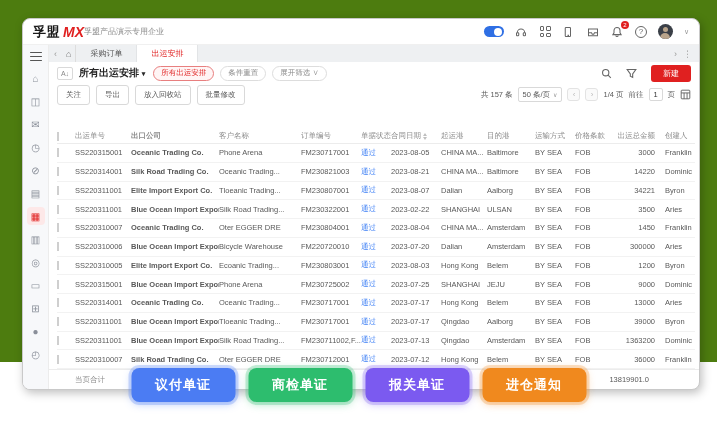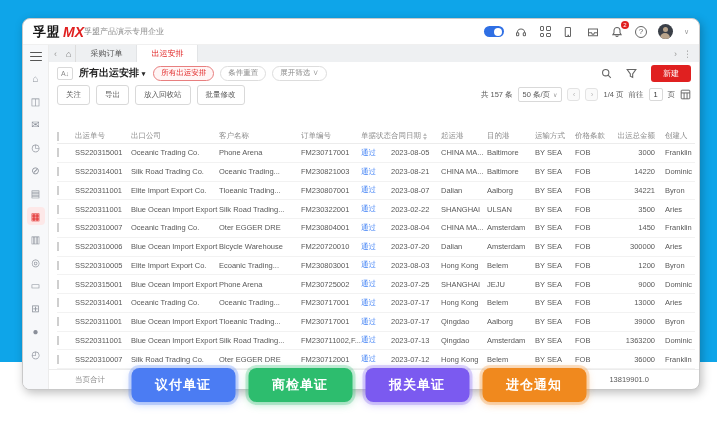--- a/index.html
+++ b/index.html
@@ -1,17 +1,17 @@
 <!DOCTYPE html>
 <html><head>
 <meta charset="utf-8">
 <style>
   * { margin:0; padding:0; box-sizing:border-box; }
   html,body { width:717px; height:425px; background:#fff; font-family:"Liberation Sans", sans-serif; overflow:hidden; }
-  .canvas { position:relative; width:717px; height:362px; background:#0ea5e9; }
+  .canvas { position:relative; width:717px; height:362px; background:#4d7c0f; }
   .window { position:absolute; left:22px; top:18px; width:678px; height:372px; background:#fff;
             border:1px solid #c9c9c9; border-radius:8px; box-shadow:2px 3px 10px rgba(0,0,0,.25);
             display:flex; flex-direction:column; overflow:hidden; }
 
   
   .app-header { height:26px; display:flex; align-items:center; padding:0 10px; border-bottom:1px solid #f0f0f0; flex:0 0 auto; }
   .brand { font-size:13px; font-weight:bold; color:#1a1a1a; letter-spacing:.5px; }
   .brand-mx { font-size:14px; font-weight:bold; color:#e02020; margin-left:3px; font-style:italic; }
   .company { font-size:8px; color:#8c8c8c; }
   .header-right { margin-left:auto; display:flex; align-items:center; gap:11px; }
@@ -70,21 +70,21 @@
   .pbtn { width:13px; height:13px; border:1px solid #e3e3e3; border-radius:3px; color:#bbb; display:flex; align-items:center; justify-content:center; font-size:8px; cursor:pointer; background:#fafafa; }
   .ginput { width:14px; height:13px; border:1px solid #d9d9d9; border-radius:2px; text-align:center; font-size:7.5px; color:#333; }
   .cfg-icon svg { width:11px; height:11px; stroke:#666; fill:none; stroke-width:1.2; display:block; }
 
   
   .table { flex:1; display:flex; flex-direction:column; min-height:0; padding:0 4px 0 8px;margin-top:24px; }
   .trow { display:flex; align-items:center; flex:1; border-bottom:1px solid #f2f2f2; min-height:0; }
   .thead { flex:0 0 15px; border-bottom:1px solid #ececec; }
   .cell { font-size:7.5px; color:#595959; overflow:hidden; white-space:nowrap; text-overflow:clip; padding-right:4px; }
   .thead .cell { color:#8c8c8c; }
-  .c-check { flex:0 0 18px; } .c-id { flex:0 0 56px; } .c-company { flex:0 0 88px; } .c-customer { flex:0 0 82px; }
+  .c-check { flex:0 0 18px; } .c-id { flex:0 0 56px; } .c-company { flex:0 0 88px;font-weight:bold; } .c-customer { flex:0 0 82px; }
   .c-order { flex:0 0 60px; } .c-status { flex:0 0 30px; } .c-date { flex:0 0 50px; } .c-from { flex:0 0 46px; }
   .c-to { flex:0 0 48px; } .c-via { flex:0 0 40px; } .c-terms { flex:0 0 32px; }
   .c-amount { flex:0 0 52px; text-align:right; } .c-creator { flex:1; padding-left:6px; }
   .ckbox { width:8px; height:8px; border:1px solid #cfcfcf; border-radius:1.5px; background:#fff; cursor:pointer; }
   .status-pass { color:#3d7ff5; cursor:pointer; }
   .sort { display:inline-flex; flex-direction:column; gap:1px; margin-left:2px; vertical-align:middle; }
   .sort i { width:0; height:0; border-left:2.5px solid transparent; border-right:2.5px solid transparent; display:block; }
   .sort .up { border-bottom:3px solid #bfbfbf; } .sort .dn { border-top:3px solid #bfbfbf; }
 
   .tfoot { flex:0 0 20px; display:flex; align-items:center; padding:0 4px 0 8px; font-size:7.5px; color:#8c8c8c; border-top:1px solid #ececec; }

